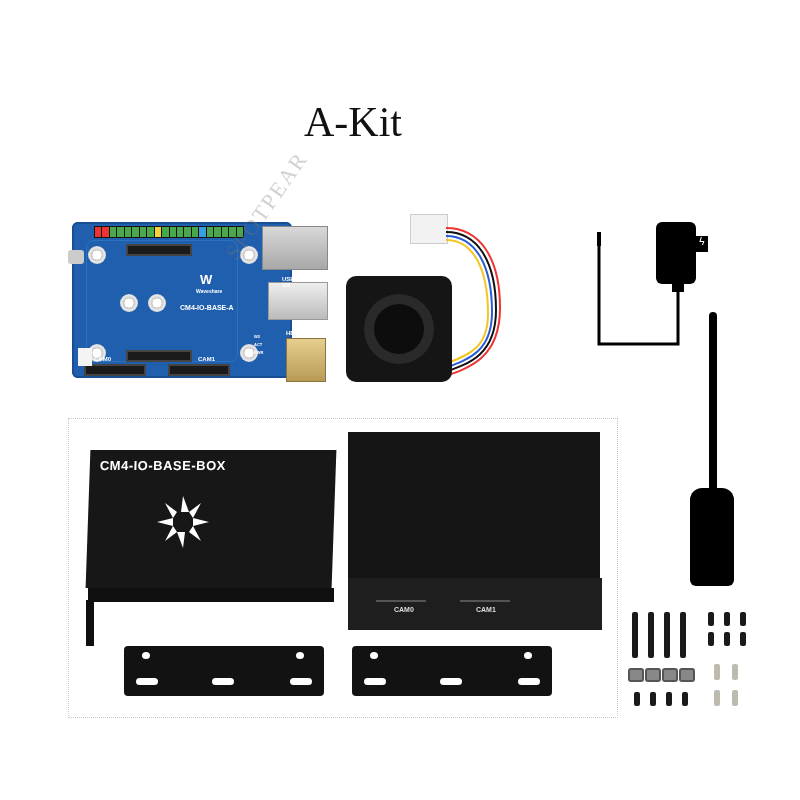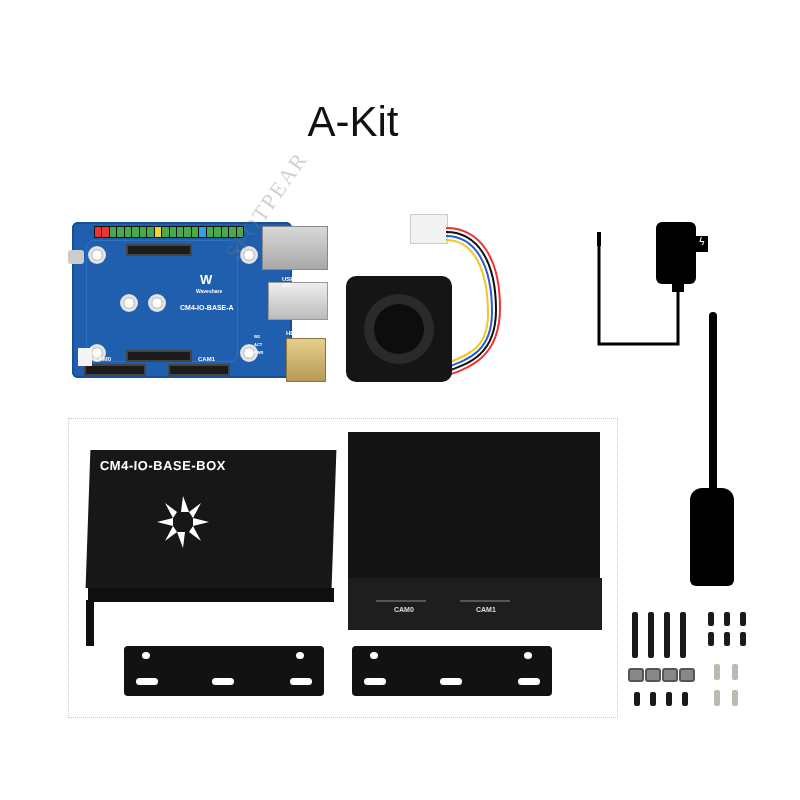--- a/index.html
+++ b/index.html
@@ -1,18 +1,18 @@
 <!DOCTYPE html>
 <html><head>
 <meta charset="utf-8">
 <style>
   html,body{margin:0;padding:0;background:#fff;}
   body{width:800px;height:800px;position:relative;overflow:hidden;font-family:"Liberation Sans",sans-serif;}
   .abs{position:absolute;}
-  .title{left:0;top:98px;width:706px;text-align:center;font-family:Liberation Sans, sans-serif;font-size:42px;color:#111;}
+  .title{left:0;top:98px;width:706px;text-align:center;font-family:Liberation Serif, serif;font-size:42px;color:#111;}
   .box-border{left:68px;top:418px;width:548px;height:298px;border:1px dotted #c8c8c8;}
   
   .pcb{left:72px;top:222px;width:220px;height:156px;background:#1f5fae;border-radius:6px;box-shadow:inset 0 0 0 2px #184f94;}
   .pcb-inner{left:14px;top:18px;width:150px;height:120px;border:1px solid #2d72c2;border-radius:8px;}
   .hdr{left:22px;top:4px;width:150px;height:12px;background:#111;display:flex;gap:1px;padding:1px;box-sizing:border-box;}
   .hdr span{flex:1;background:#47a94a;}
   .mhole{width:18px;height:18px;border-radius:50%;background:radial-gradient(circle,#fff 35%,#c9c9c9 36%,#e8e8e8 60%,#a8a8a8 100%);}
   .conn{background:#1b1b1b;border:2px solid #444;}
   .eth{left:190px;top:4px;width:64px;height:42px;background:linear-gradient(#d8d8d8,#a8a8a8);border:1px solid #888;}
   .usb{left:196px;top:60px;width:58px;height:36px;background:linear-gradient(#eee,#bbb);border:1px solid #999;}

